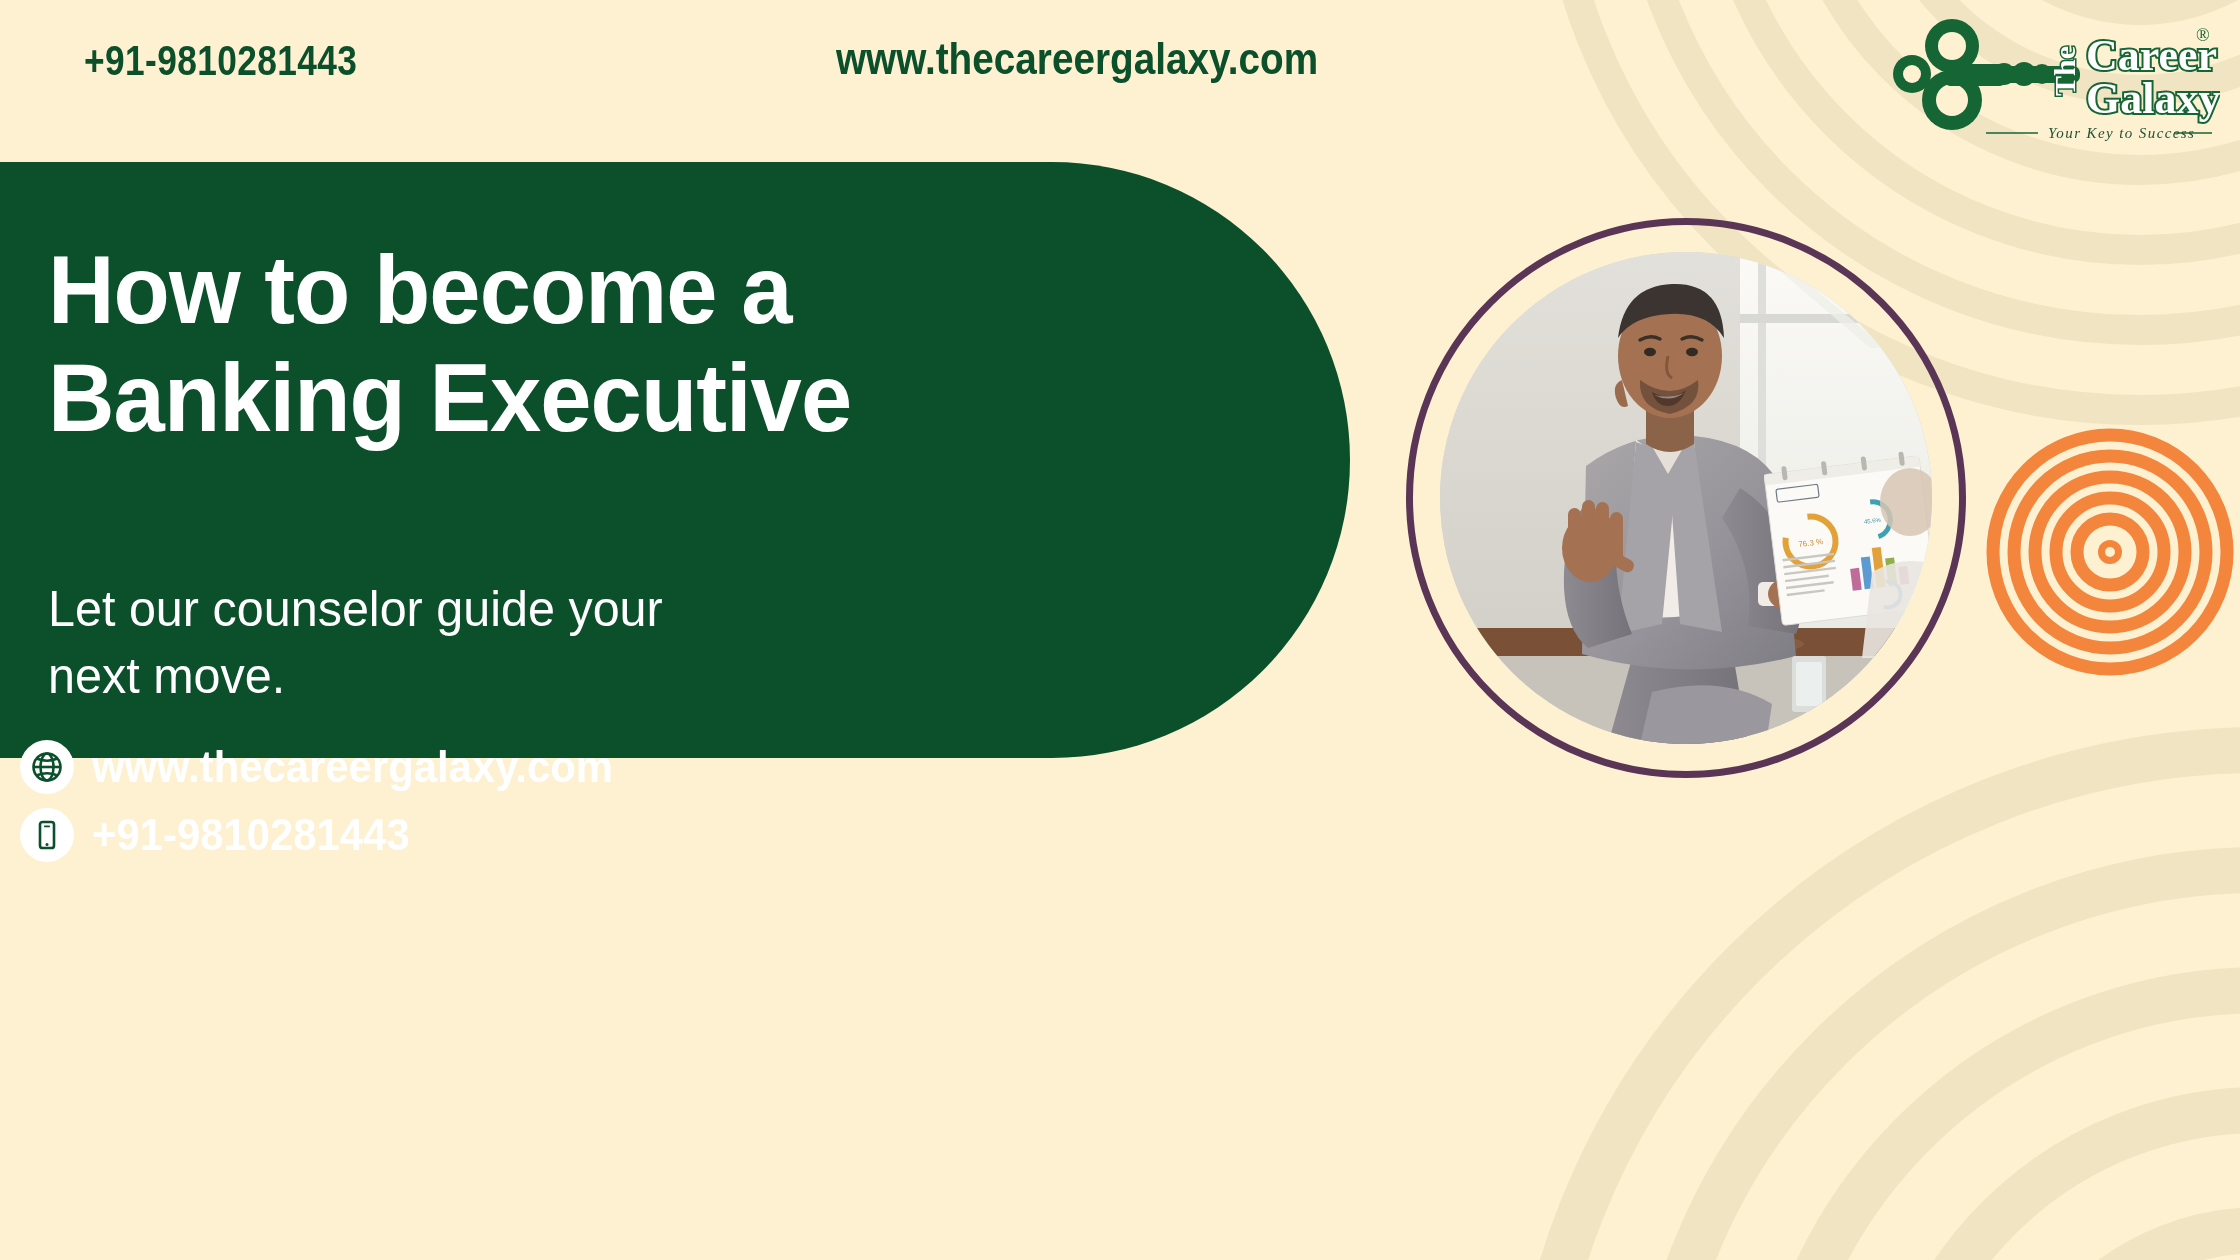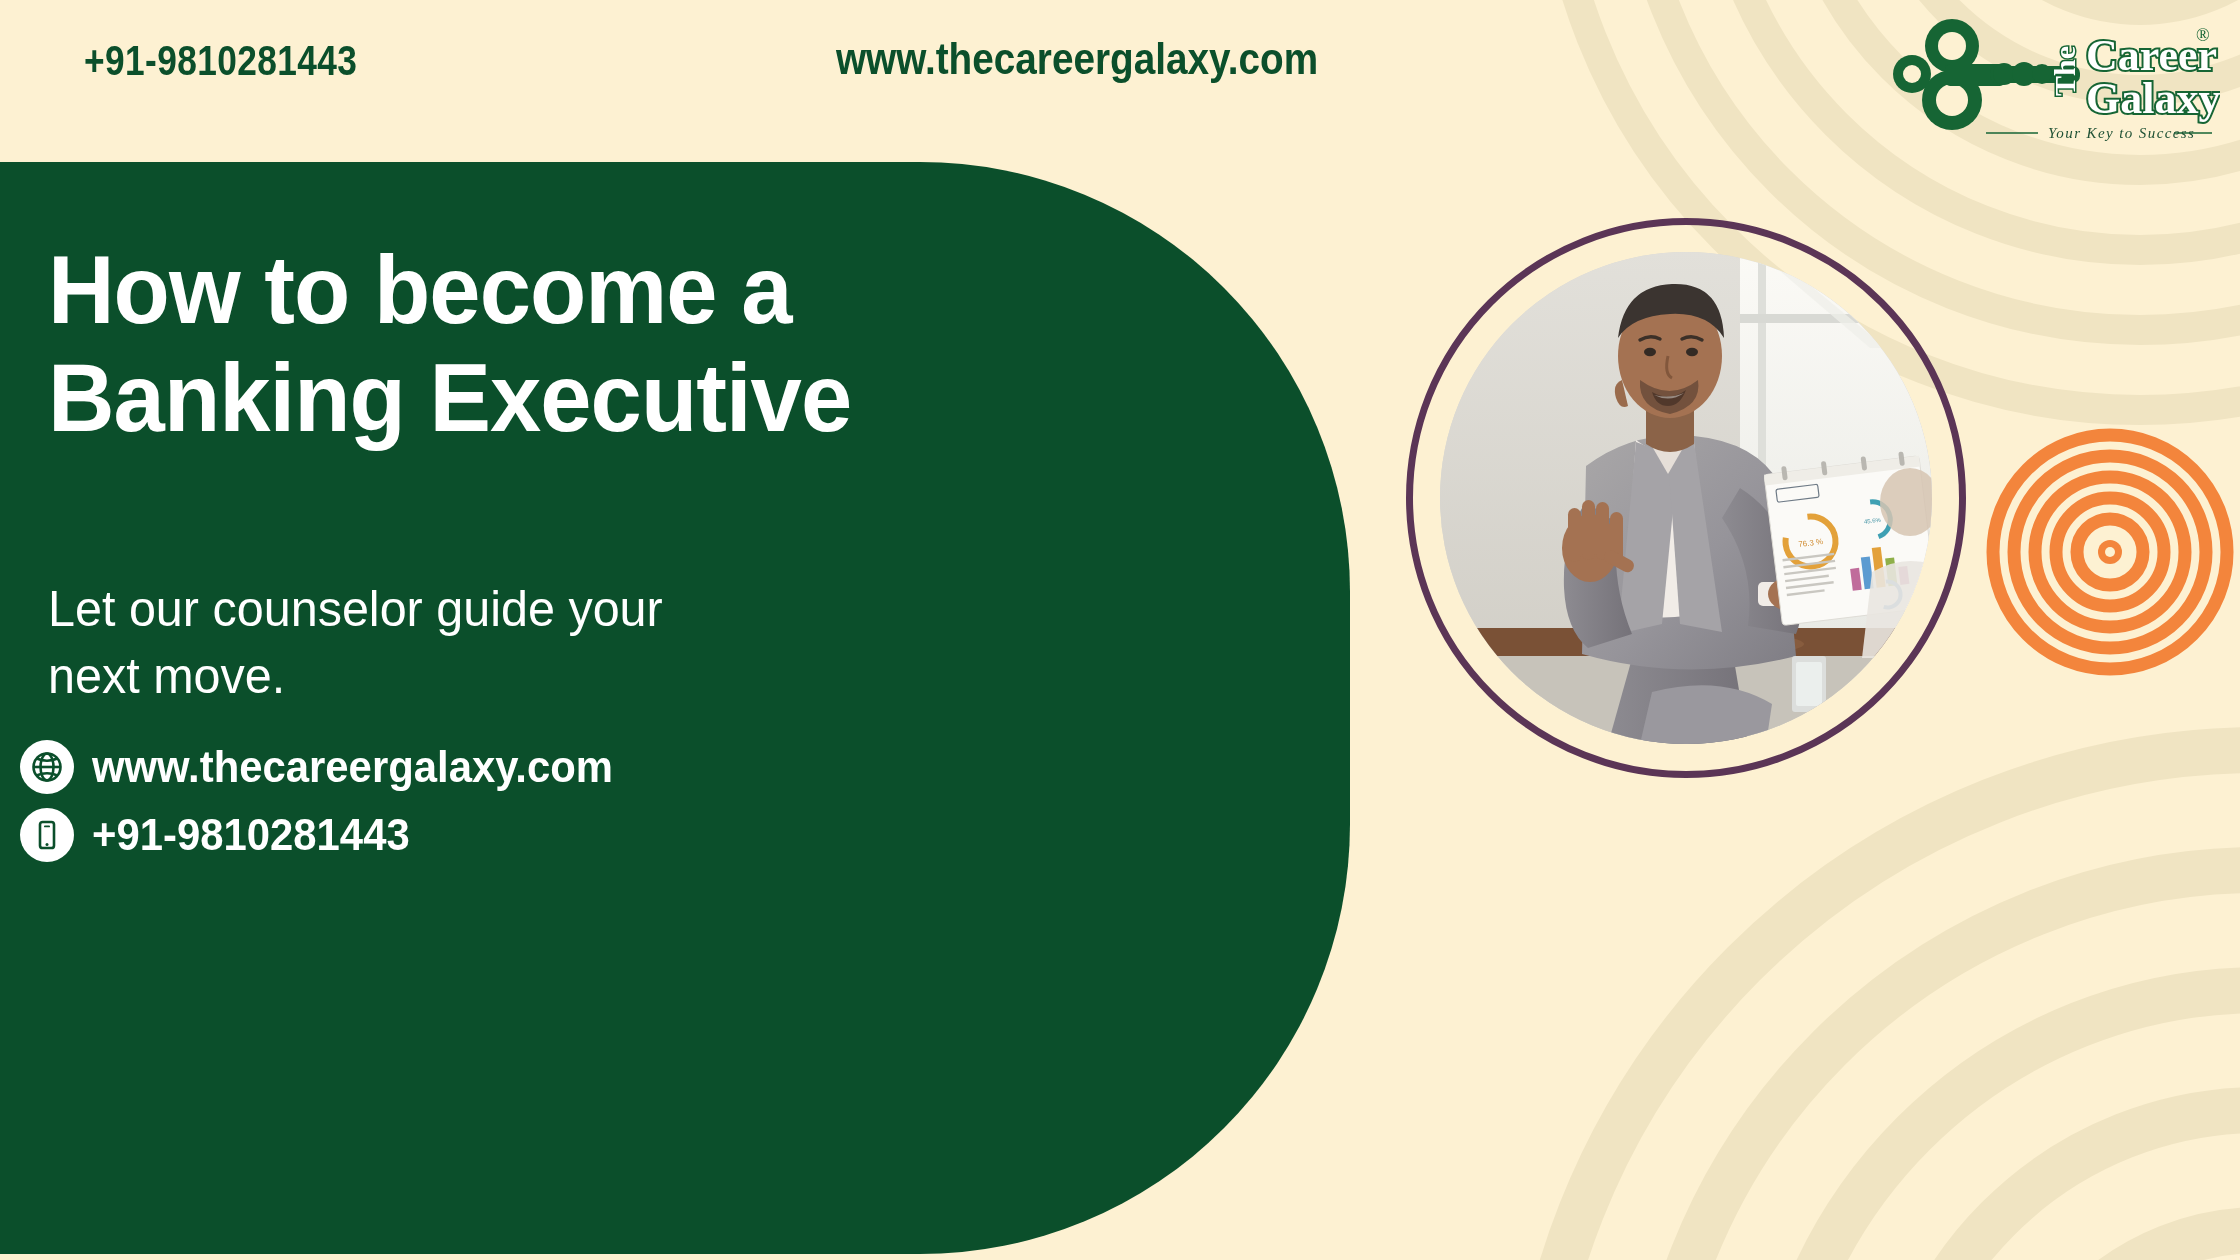--- a/index.html
+++ b/index.html
@@ -30,21 +30,21 @@
     font-size:44px; font-weight:bold; color:#0B4F2B;
     transform:scaleX(0.88); transform-origin:left center;
   }
 
   
   .logo { position:absolute; right:20px; top:8px; width:330px; height:140px; }
 
   
   .panel {
     position:absolute; left:0; top:162px;
-    width:1350px; height:1092px;
+    width:1350px; height:596px;
     background:#0B4F2B;
     border-radius:0 430px 430px 0;
     z-index:2;
   }
   .headline {
     position:absolute; left:48px; top:74px;
     color:#ffffff;
     font-size:96px; font-weight:bold;
     line-height:1.12; letter-spacing:-1px;
     transform:scaleX(0.96); transform-origin:left top;

